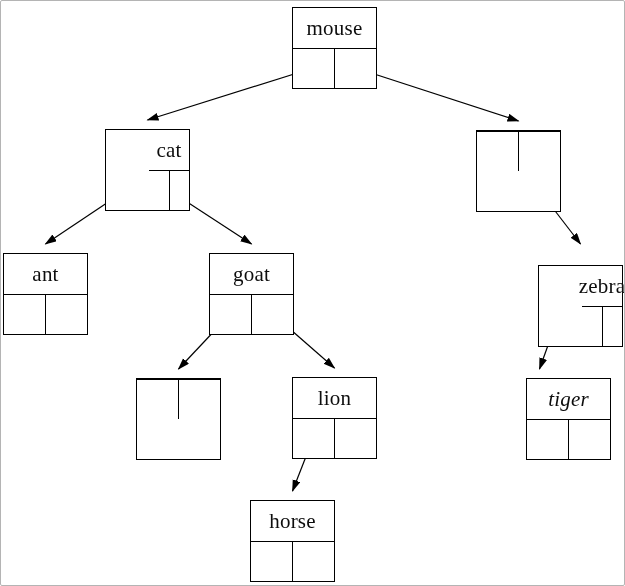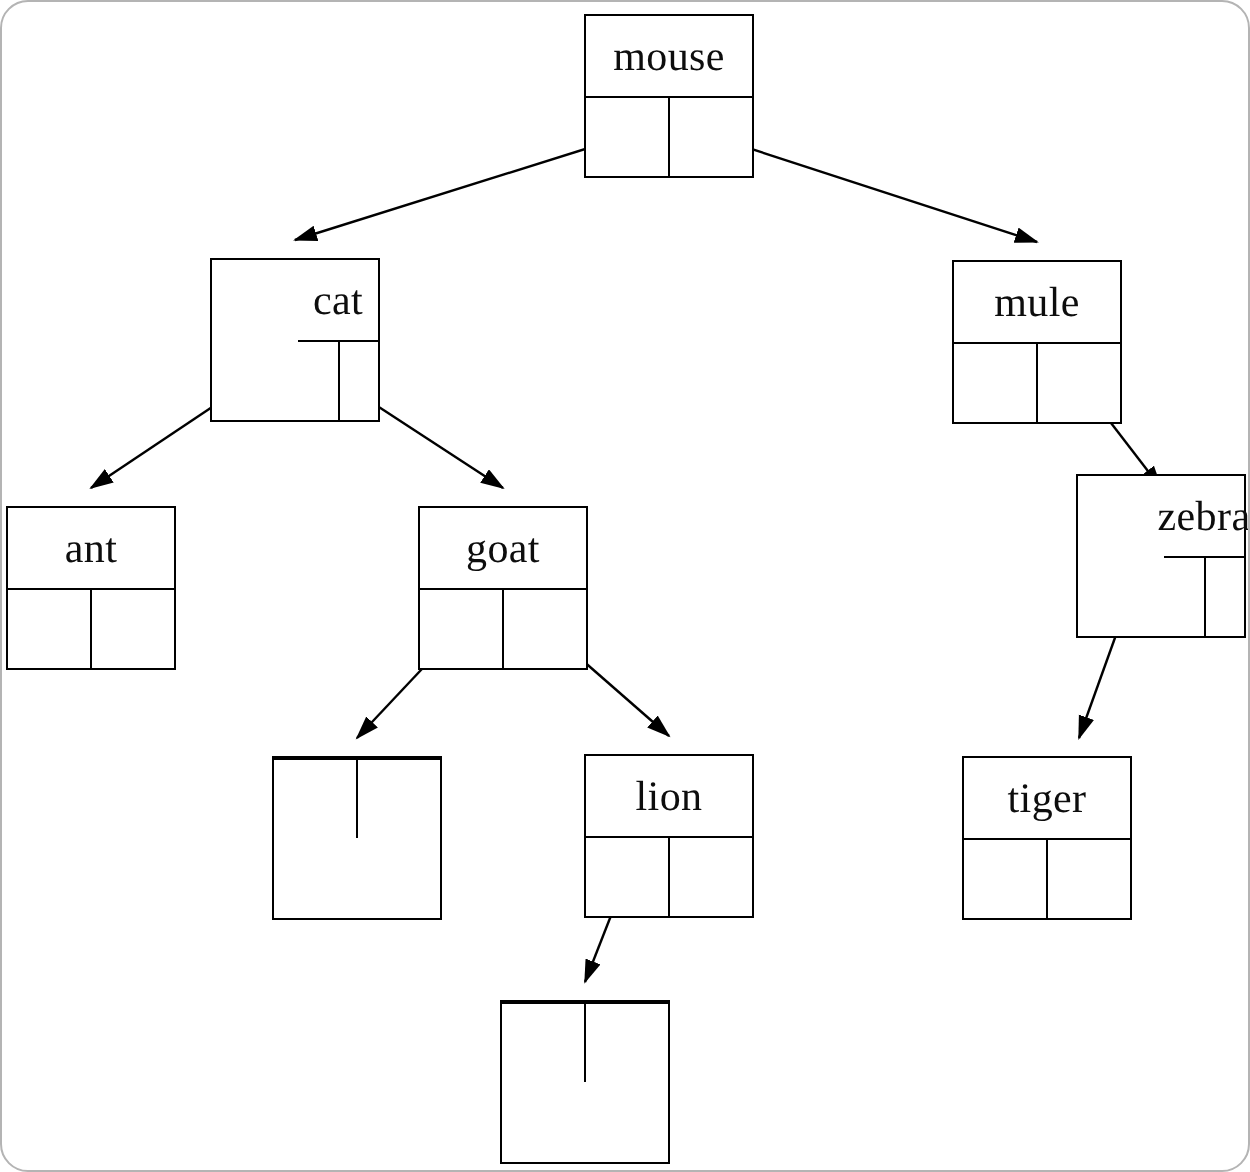--- a/index.html
+++ b/index.html
@@ -8,21 +8,21 @@
     background: #ffffff;
     font-family: "Liberation Serif", "DejaVu Serif", serif;
   }
   #canvas {
     position: relative;
     width: 625px;
     height: 586px;
     box-sizing: border-box;
     background: #ffffff;
     border: 1px solid #b4b4b4;
-    border-radius: 14px;
+    border-radius: 2px;
     overflow: hidden;
   }
   #edges {
     position: absolute;
     left: 0;
     top: 0;
     width: 625px;
     height: 586px;
     pointer-events: none;
   }
@@ -89,67 +89,67 @@
         </div>
       </div>
       <div class="node" style="left: 104px; top: 128px; padding-left: 43px;">
         <div class="label">cat</div>
         <div class="cells">
           <div class="cell left"></div>
           <div class="cell right"></div>
         </div>
       </div>
       <div class="node" style="left: 475px; top: 129px;">
-        <div class="label">mule</div>
         <div class="cells">
           <div class="cell left"></div>
           <div class="cell right"></div>
         </div>
       </div>
       <div class="node" style="left: 2px; top: 252px;">
         <div class="label">ant</div>
         <div class="cells">
           <div class="cell left"></div>
           <div class="cell right"></div>
         </div>
       </div>
       <div class="node" style="left: 208px; top: 252px;">
         <div class="label">goat</div>
         <div class="cells">
           <div class="cell left"></div>
           <div class="cell right"></div>
         </div>
       </div>
-      <div class="node" style="left: 537px; top: 236px; padding-left: 43px;">
+      <div class="node" style="left: 537px; top: 264px; padding-left: 43px;">
         <div class="label">zebra</div>
         <div class="cells">
           <div class="cell left"></div>
           <div class="cell right"></div>
         </div>
       </div>
       <div class="node" style="left: 135px; top: 377px;">
         <div class="cells">
           <div class="cell left"></div>
           <div class="cell right"></div>
         </div>
       </div>
       <div class="node" style="left: 291px; top: 376px; text-align: center;">
         <div class="label">lion</div>
         <div class="cells">
           <div class="cell left"></div>
           <div class="cell right"></div>
         </div>
       </div>
-      <div class="node" style="left: 480px; top: 377px;">
+      <div class="node" style="left: 525px; top: 377px; font-style: italic;">
         <div class="label">tiger</div>
         <div class="cells">
           <div class="cell left"></div>
           <div class="cell right"></div>
         </div>
       </div>
       <div class="node" style="left: 249px; top: 499px;">
+        <div class="label">horse</div>
         <div class="cells">
           <div class="cell left"></div>
           <div class="cell right"></div>
         </div>
       </div>
     </div>
 </div>
 
 </body></html>

